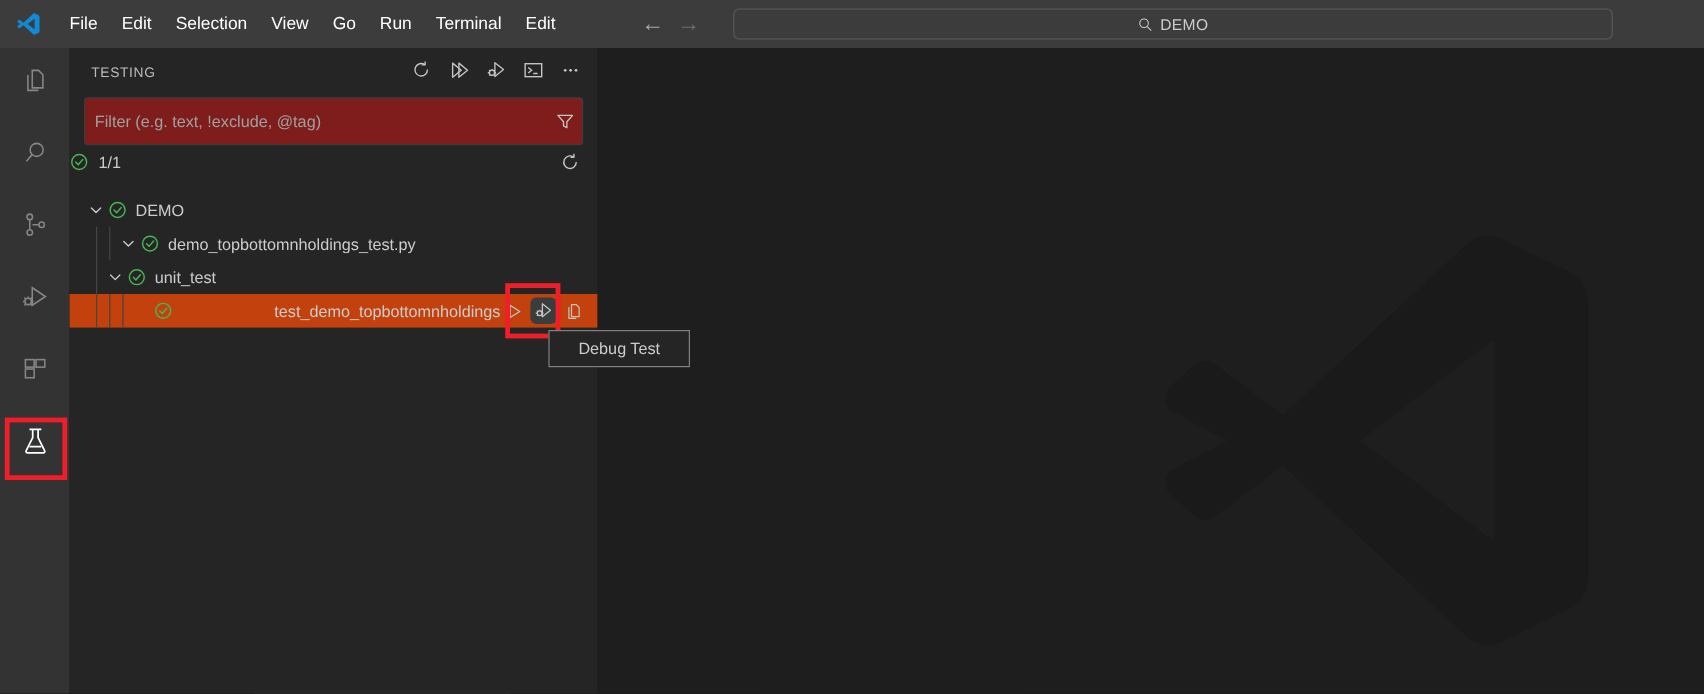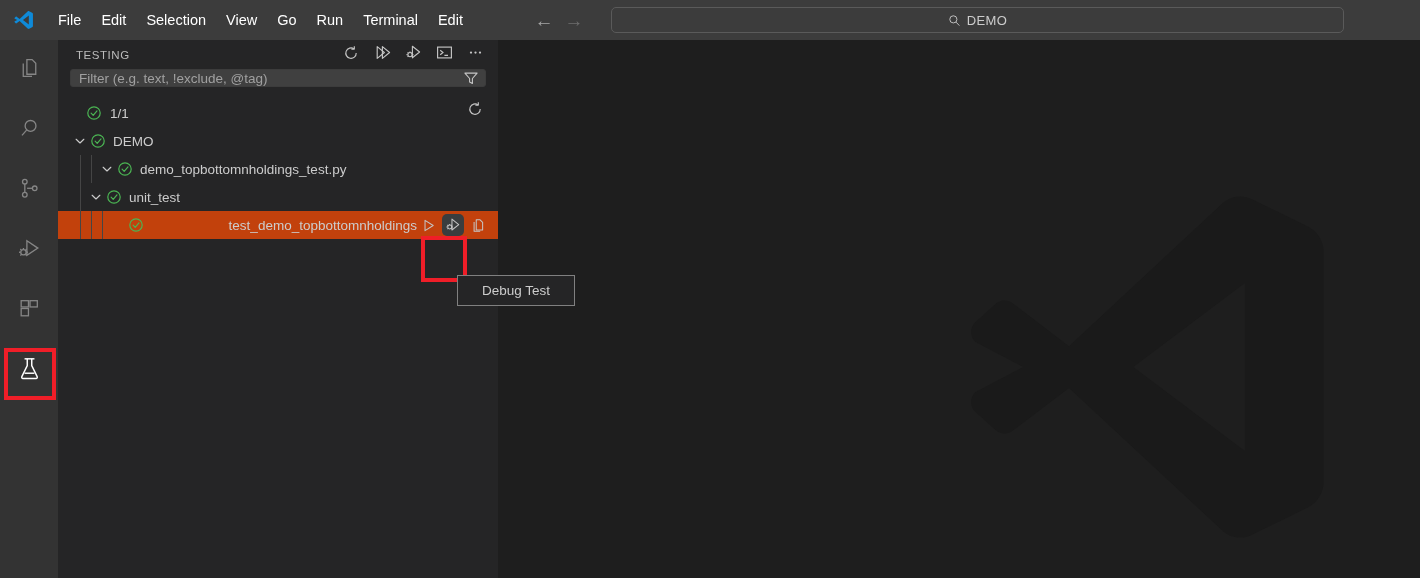--- a/index.html
+++ b/index.html
@@ -52,39 +52,39 @@
   .redbox {
     position: absolute; border: 4px solid #f01e28; pointer-events: none; z-index: 60;
   }
 
   
   .sidebar {
     position: absolute; left: 58px; top: 40px; width: 440px; height: 538px;
     background: #252526;
   }
   .side-header {
-    height: 29px; display: flex; align-items: center; padding: 0 13px 0 18px;
+    height: 41px; display: flex; align-items: center; padding: 0 13px 0 18px;
   }
   .side-title {
     color: #bbbbbb; font-size: 11.5px; letter-spacing: .55px; flex: 1; text-transform: uppercase;
   }
   .side-actions { display: flex; align-items: center; gap: 11px; }
   .side-act { color: #c5c5c5; display: flex; align-items: center; justify-content: center; width: 20px; height: 20px; }
 
   .filter-row { padding: 0 12px; }
   .filter-box {
-    height: 18px; background: #404040; border: 1px solid #3c3c3c; border-radius: 3px;
+    height: 40px; background: #7f1d1d; border: 1px solid #3c3c3c; border-radius: 3px;
     display: flex; align-items: center; padding: 0 6px 0 8px;
   }
   .filter-ph { flex: 1; color: #a0a0a0; font-size: 13.5px; }
   .filter-icon { color: #c5c5c5; display: flex; }
 
   .status-row {
-    height: 28px; margin-top: 6px; display: flex; align-items: flex-end;
-    padding: 0 13px 0 28px;
+    height: 28px; margin-top: 6px; display: flex; align-items: flex-start;
+    padding: 0 13px 0 0;
   }
   .status-left { display: flex; align-items: center; gap: 8px; flex: 1; }
   .status-count { color: #cccccc; font-size: 13.5px; }
 
   .tree { margin-top: 6px; }
   .row {
     height: 28px; display: flex; align-items: center; position: relative;
     color: #cccccc; font-size: 13.5px; white-space: nowrap;
   }
   .row.selected { background: #c2410c; text-align: right; }

